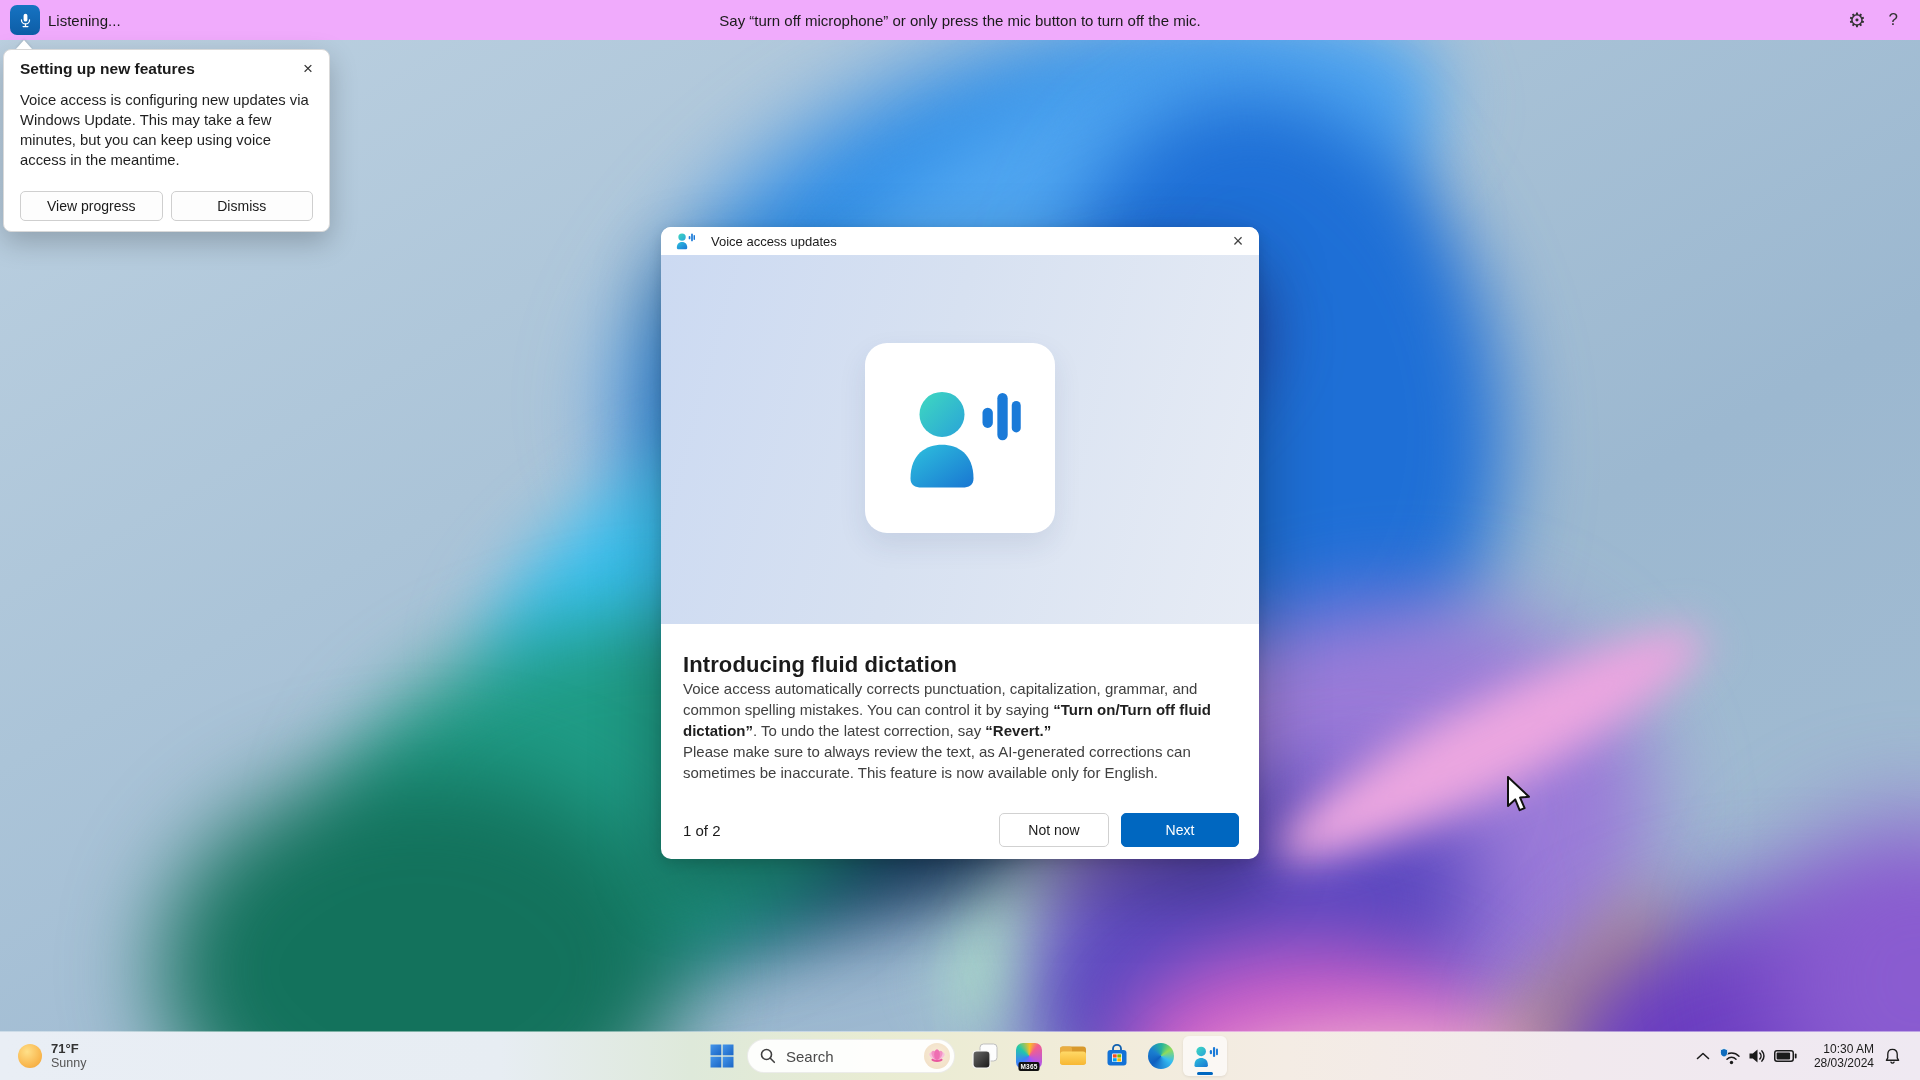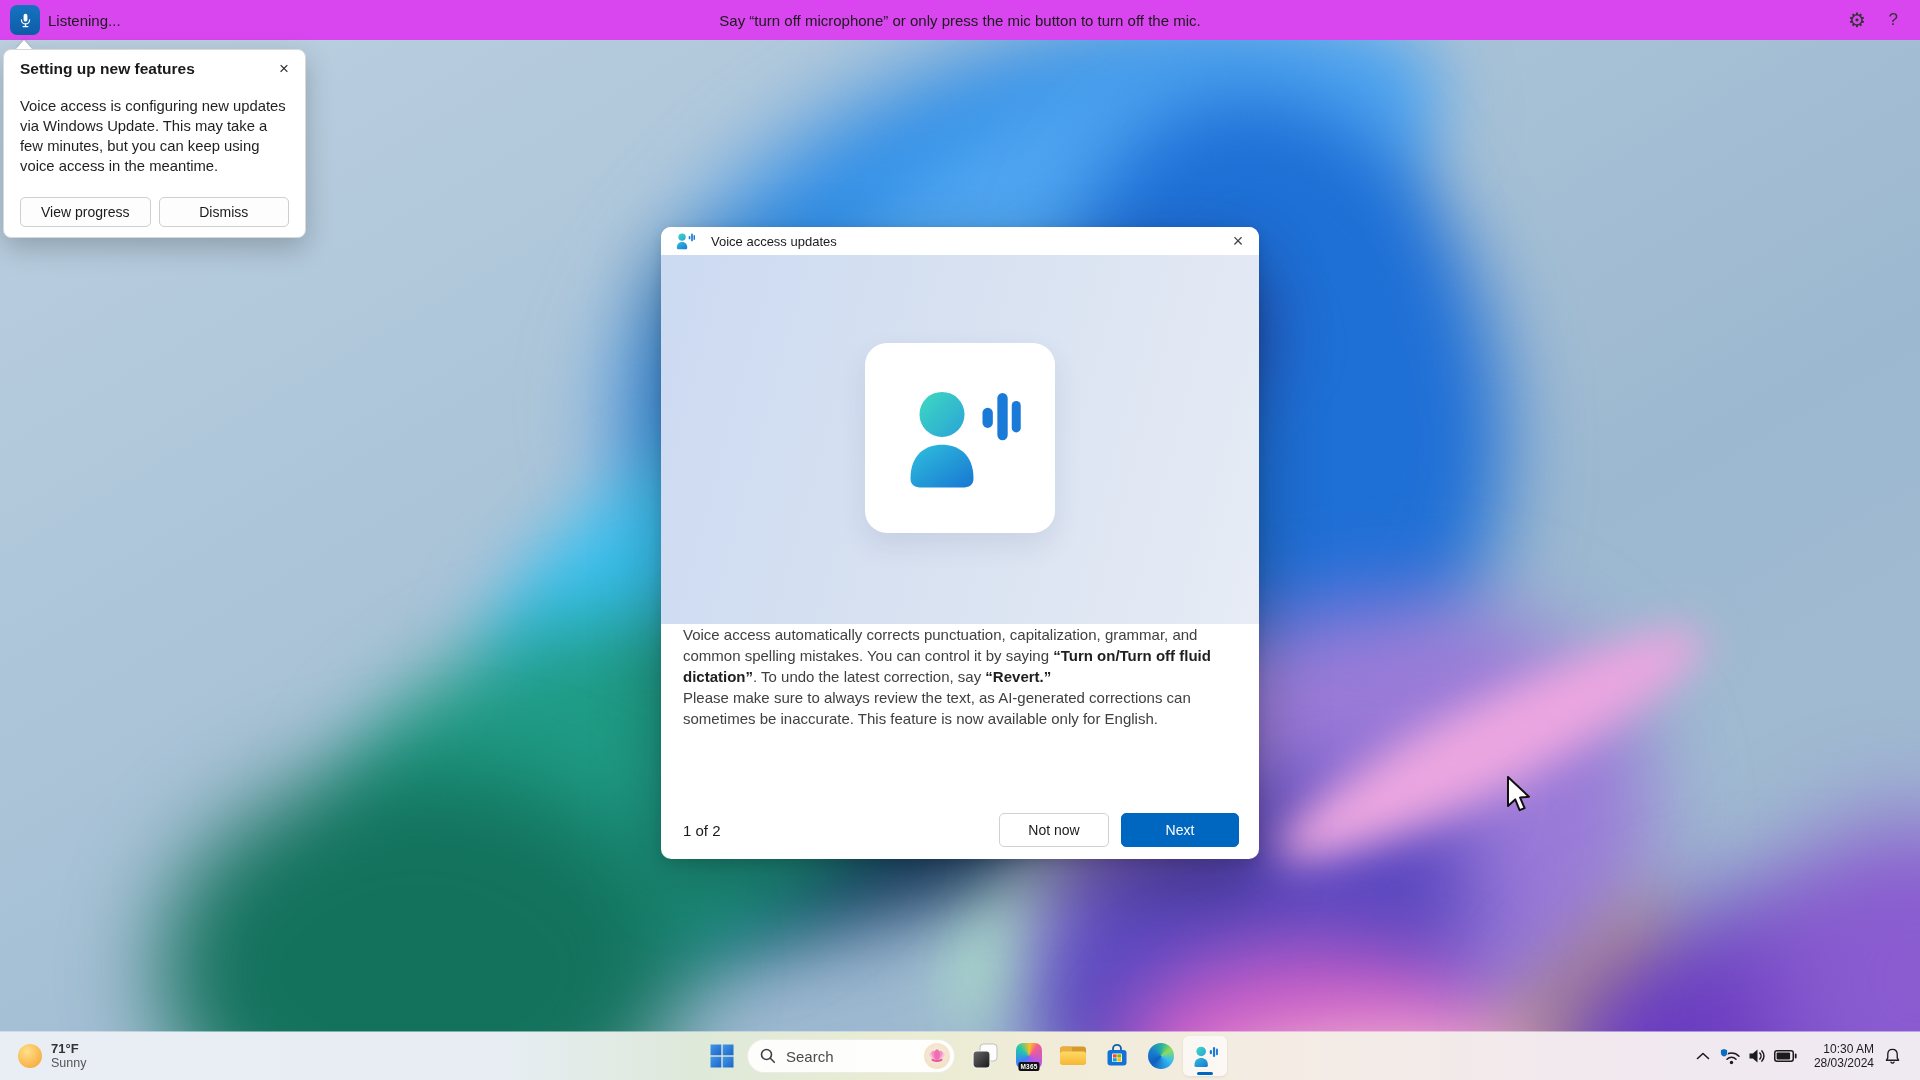--- a/index.html
+++ b/index.html
@@ -6,42 +6,42 @@
   html,body { width:1920px; height:1080px; overflow:hidden; }
   body { font-family:"Liberation Sans", sans-serif; }
   .screen { position:relative; width:1920px; height:1080px; overflow:hidden; background:#9db9d0; }
 
   
   .wallpaper { position:absolute; inset:0; z-index:0;
     background:linear-gradient(150deg,#bdd1e1 0%,#abc4d8 35%,#9cb8d0 65%,#a3bcd2 100%); }
   .blob { position:absolute; border-radius:50%; }
 
   
-  .voicebar { position:absolute; left:0; top:0; width:1920px; height:40px; background:#d946ef; z-index:6;
+  .voicebar { position:absolute; left:0; top:0; width:1920px; height:40px; background:#f0abfc; z-index:6;
     display:flex; align-items:center; }
   .mic-btn { position:absolute; left:10px; top:5px; width:30px; height:30px; border-radius:7px;
     background:linear-gradient(180deg,#1673c2,#0d5da6); display:flex; align-items:center; justify-content:center; }
   .vb-status { position:absolute; left:48px; top:0; height:40px; display:flex; align-items:center;
     font-size:15px; color:#1b1b1b; }
   .vb-msg { position:absolute; left:50%; transform:translateX(-50%); top:0; height:40px; display:flex; align-items:center;
     font-size:15px; color:#1b1b1b; white-space:nowrap; }
   .vb-gear { position:absolute; right:54px; top:0; height:40px; display:flex; align-items:center;
     font-size:20px; color:#333; cursor:default; }
   .vb-help { position:absolute; right:22px; top:0; height:40px; display:flex; align-items:center;
     font-size:17px; color:#333; }
   .popup-arrow { position:absolute; left:16px; top:40px; width:0; height:0; z-index:7;
     border-left:8px solid transparent; border-right:8px solid transparent; border-bottom:9px solid #ffffff;
     filter:drop-shadow(0 -1px 1px rgba(0,0,0,.12)); }
 
   
-  .popup { position:absolute; left:3px; top:49px; width:303px; z-index:6; background:#fff;
+  .popup { position:absolute; left:3px; top:49px; width:327px; z-index:6; background:#fff;
     border:1px solid #d9d9d9; border-radius:8px; box-shadow:0 10px 28px rgba(0,0,0,.22);
     padding:8px 16px 10px 16px; }
   .popup-title { font-size:15.5px; font-weight:700; color:#1a1a1a; line-height:22px; padding-right:20px; }
-  .popup-body { font-size:14.8px; color:#1f1f1f; line-height:20px; margin-top:16px; }
+  .popup-body { font-size:14.8px; color:#1f1f1f; line-height:20px; margin-top:10px; }
   .popup-close { position:absolute; right:10px; top:8px; width:22px; height:22px; display:flex;
     align-items:center; justify-content:center; font-size:17px; color:#333; border-radius:4px; }
   .popup-btns { display:flex; gap:8px; margin-top:21px; }
   .popup-btns .btn { flex:1; height:30px; background:#fdfdfd; border:1px solid #cfcfcf; border-radius:5px;
     font-size:14px; color:#1b1b1b; display:flex; align-items:center; justify-content:center; }
 
   
   .dialog { position:absolute; left:661px; top:227px; width:598px; height:632px; z-index:7; background:#fff;
     border-radius:10px; box-shadow:0 30px 70px rgba(0,0,0,.32), 0 4px 14px rgba(0,0,0,.14); overflow:hidden; }
   .dlg-header { position:relative; height:28px; display:flex; align-items:center; padding-left:14px; background:#fff; }
@@ -183,20 +183,21 @@
           </defs>
           <circle cx="19" cy="13.5" r="10" fill="url(#ca)"></circle>
           <path d="M5 42 C5 31 12 27 19 27 C26 27 33 31 33 42 C33 45 31 46 28 46 L10 46 C7 46 5 45 5 42 Z" fill="url(#cb)"></path>
           <rect x="37" y="10.5" width="4.6" height="9" rx="2.3" fill="#1a7ad8"></rect>
           <rect x="43.6" y="4" width="4.6" height="21" rx="2.3" fill="#1a7ad8"></rect>
           <rect x="50" y="7.5" width="4" height="14" rx="2" fill="#1a7ad8"></rect>
         </svg>
       </div>
     </div>
     <div class="dlg-content">
+      <div class="dlg-heading">Introducing fluid dictation</div>
       <p class="dlg-body"><span>Voice access automatically corrects punctuation, capitalization, grammar, and common spelling mistakes. You can control it by saying </span><b>“Turn on/Turn off fluid dictation”</b><span>. To undo the latest correction, say </span><b>“Revert.”</b></p>
       <p class="dlg-body" style="margin-top:0;">Please make sure to always review the text, as AI-generated corrections can sometimes be inaccurate. This feature is now available only for English.</p>
     </div>
     <div class="dlg-footer-page">1 of 2</div>
     <div class="dlg-btns">
       <div class="btn-notnow">Not now</div>
       <div class="btn-next">Next</div>
     </div>
   </div>
 

